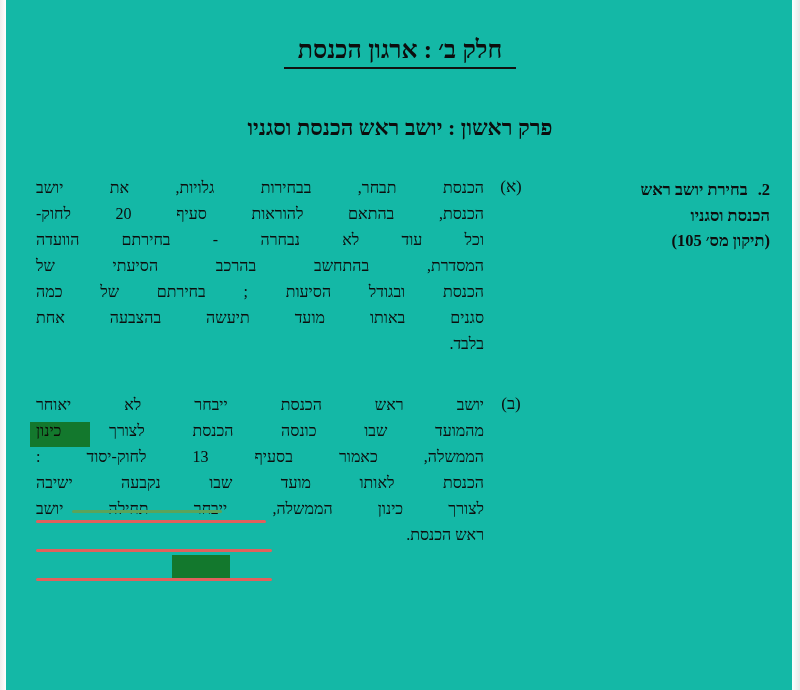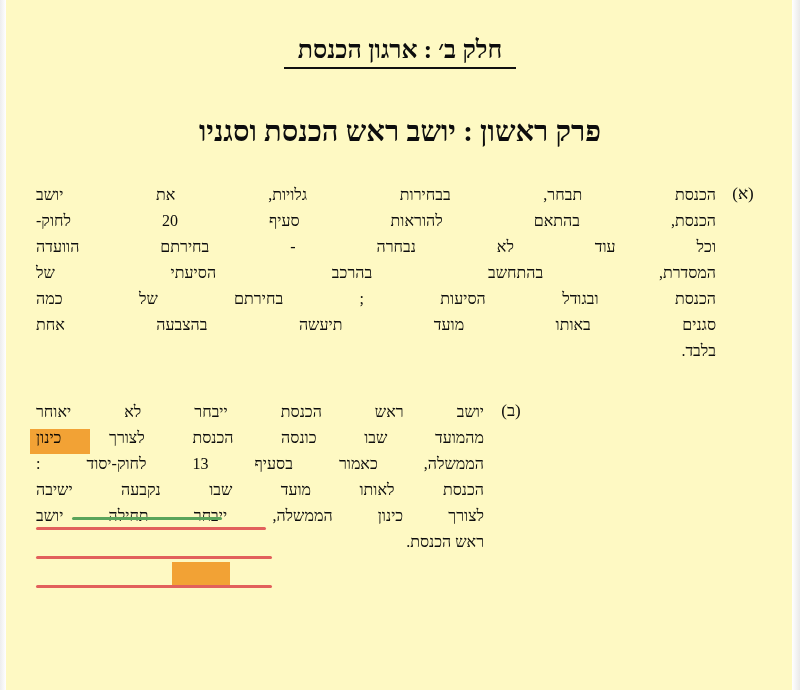--- a/index.html
+++ b/index.html
@@ -14,21 +14,21 @@
     color: #0d0d0d;
     overflow: hidden;
     position: relative;
   }
   .page {
     width: 800px;
     height: 690px;
     box-sizing: border-box;
     padding: 24px 30px 10px 30px;
     position: relative;
-    background: #fef9c3;
+    background: #14b8a6;
   }
   
   .edge-left {
     position: absolute;
     top: 0; left: 0;
     width: 6px; height: 690px;
     background: linear-gradient(to right, #ededed, #ffffff);
   }
   .edge-right {
     position: absolute;
@@ -46,21 +46,21 @@
     direction: rtl;
   }
   .doc-title .underline {
     border-bottom: 2.5px solid #111;
     padding: 0 14px 3px 14px;
     display: inline-block;
   }
 
   .chapter-title {
     text-align: center;
-    font-size: 29px;
+    font-size: 22px;
     font-weight: bold;
     margin: 46px 0 0 0;
     direction: rtl;
   }
 
   .body-area {
     margin-top: 34px;
     direction: rtl;
   }
 
@@ -148,20 +148,25 @@
 
   <div class="doc-title">
     <span class="underline">חלק ב׳ : ארגון הכנסת</span>
   </div>
 
   <div class="chapter-title">פרק ראשון : יושב ראש הכנסת וסגניו</div>
 
   <div class="body-area">
 
     <div class="section-row">
+      <div class="margin-col">
+        <span class="num">2.</span><span class="note">בחירת יושב ראש</span><br>
+        <span class="note">הכנסת וסגניו</span><br>
+        <span class="note">(תיקון מס׳ 105)</span>
+      </div>
       <div class="letter-col">(א)</div>
       <div class="text-col">
         <p>הכנסת תבחר, בבחירות גלויות, את יושב</p>
         <p>הכנסת, בהתאם להוראות סעיף 20 לחוק-</p>
         <p>וכל עוד לא נבחרה - בחירתם הוועדה</p>
         <p>המסדרת, בהתחשב בהרכב הסיעתי של</p>
         <p>הכנסת ובגודל הסיעות ; בחירתם של כמה</p>
         <p>סגנים באותו מועד תיעשה בהצבעה אחת</p>
         <p style="text-align-last:right">בלבד.</p>
       </div>

